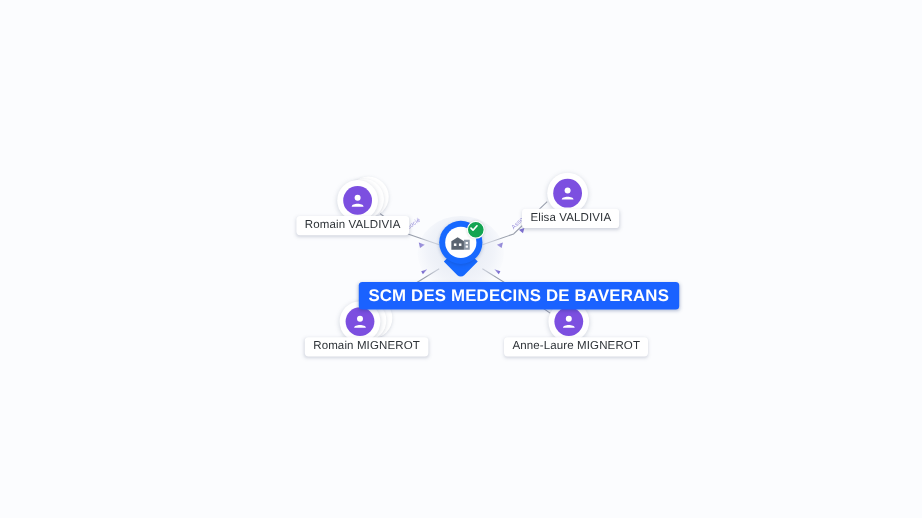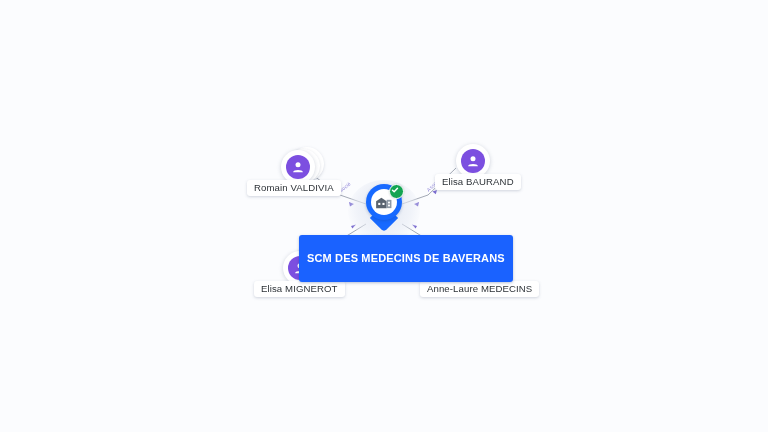--- a/index.html
+++ b/index.html
@@ -113,24 +113,24 @@
   }
   .verified-badge svg { display: block; }
 
   
   #company-label {
     position: absolute;
     left: 299px;
     top: 235px;
     height: 15px;
     line-height: 15px;
-    padding: 16px 8px;
+    padding: 4px 8px;
     background: #1a62ff;
     color: #ffffff;
-    font-size: 11px;
+    font-size: 14px;
     font-weight: 700;
     letter-spacing: 0.15px;
     border-radius: 3px;
     white-space: nowrap;
     box-shadow: 0 1px 3px rgba(20,50,120,0.30);
     z-index: 20;
   }
 
   
   .person-node {
@@ -269,46 +269,46 @@
     <div class="avatar-stack">
       <div class="avatar-ring"></div>
       <div class="avatar-circle"></div>
       <div class="avatar-glyph">
         <svg viewBox="0 0 14 14" width="14" height="14" xmlns="http://www.w3.org/2000/svg">
           <circle cx="7" cy="4.7" r="2.5" fill="#ffffff"></circle>
           <path d="M2.1 12.2 C2.1 9.1 11.9 9.1 11.9 12.2 Z" fill="#ffffff"></path>
         </svg>
       </div>
     </div>
-    <div class="person-label" style="left:-21px; top:30px;">Elisa BAURAND</div>
+    <div class="person-label" style="left:-21px; top:30px;">Elisa VALDIVIA</div>
   </div>
 
   <div class="person-node" style="left:283px; top:251px;">
     <div class="avatar-stack">
       <div class="stack-card" style="left:10px; top:-3px;"></div>
       <div class="stack-card" style="left:5px; top:-1px;"></div>
       <div class="avatar-ring"></div>
       <div class="avatar-circle"></div>
       <div class="avatar-glyph">
         <svg viewBox="0 0 14 14" width="14" height="14" xmlns="http://www.w3.org/2000/svg">
           <circle cx="7" cy="4.7" r="2.5" fill="#ffffff"></circle>
           <path d="M2.1 12.2 C2.1 9.1 11.9 9.1 11.9 12.2 Z" fill="#ffffff"></path>
         </svg>
       </div>
     </div>
-    <div class="person-label" style="left:-29px; top:30px;">Elisa MIGNEROT</div>
+    <div class="person-label" style="left:-29px; top:30px;">Romain MIGNEROT</div>
   </div>
 
   <div class="person-node" style="left:457px; top:251px;">
     <div class="avatar-stack">
       <div class="avatar-ring"></div>
       <div class="avatar-circle"></div>
       <div class="avatar-glyph">
         <svg viewBox="0 0 14 14" width="14" height="14" xmlns="http://www.w3.org/2000/svg">
           <circle cx="7" cy="4.7" r="2.5" fill="#ffffff"></circle>
           <path d="M2.1 12.2 C2.1 9.1 11.9 9.1 11.9 12.2 Z" fill="#ffffff"></path>
         </svg>
       </div>
     </div>
-    <div class="person-label" style="left:-37px; top:30px;">Anne-Laure MEDECINS</div>
+    <div class="person-label" style="left:-37px; top:30px;">Anne-Laure MIGNEROT</div>
   </div>
 
 </div>
 
 </body></html>

